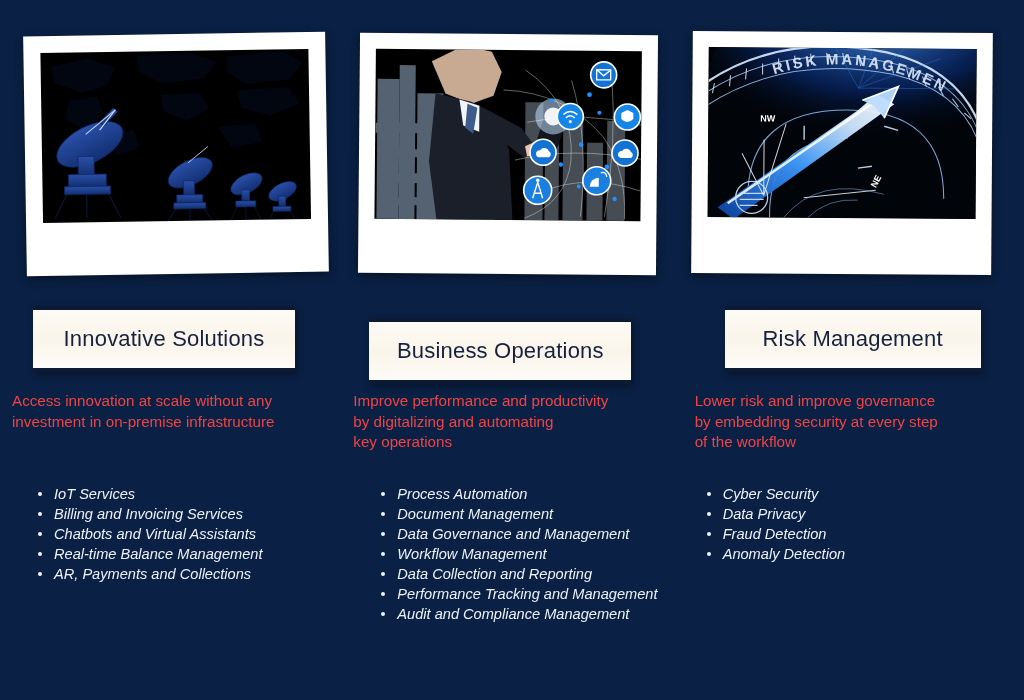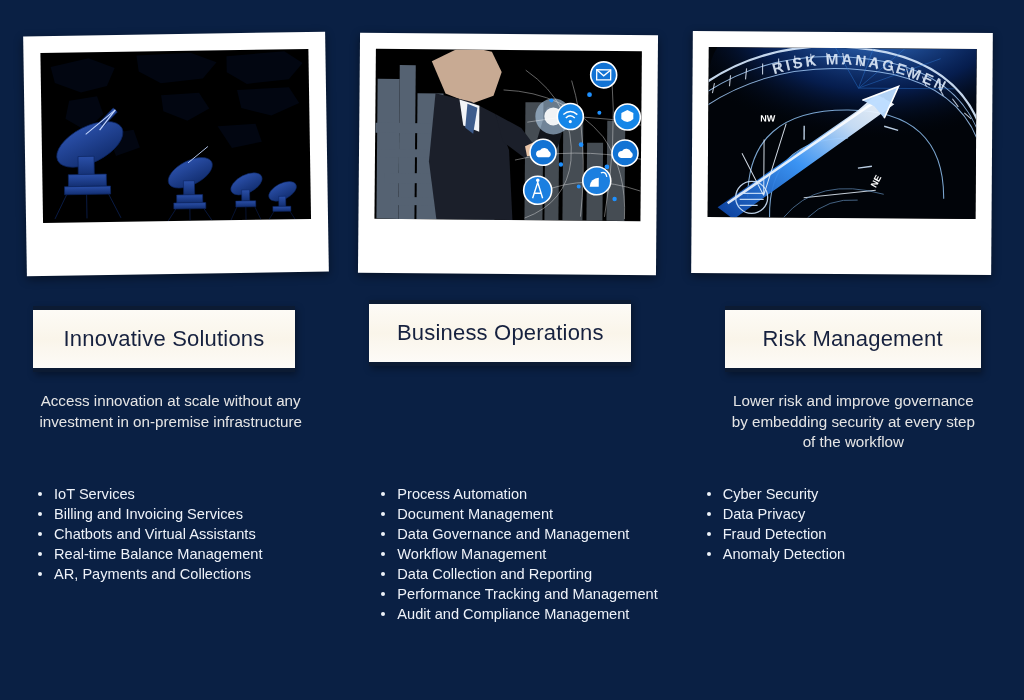--- a/index.html
+++ b/index.html
@@ -112,47 +112,48 @@
     box-shadow: 2px 3px 7px rgba(0,0,0,0.35);
     text-align: center;
   }
   .plaque-label {
     font-size: 22px;
     color: #16213f;
     letter-spacing: 0.2px;
     white-space: nowrap;
   }
   .plaque-1 { left: 33px; top: 306px; width: 262px; height: 66px; }
-  .plaque-2 { left: 28px; top: 300px; width: 262px; height: 66px; }
+  .plaque-2 { left: 28px; top: 318px; width: 262px; height: 66px; }
   .plaque-3 { left: 42px; top: 306px; width: 256px; height: 66px; }
 
   
   .desc {
     position: absolute;
     top: 391px;
     width: 100%;
-    text-align: center;
-    color: #e5e5e5;
+    text-align: left;
+    color: #ef4444;
     font-size: 15.2px;
     line-height: 20.5px;
     padding: 0 12px;
     box-sizing: border-box;
     white-space: pre-line;
   }
 
   
   .bullets {
     position: absolute;
     top: 484px;
     margin: 0;
     padding: 0;
     list-style: none;
     color: #eef2f9;
     font-size: 14.6px;
     line-height: 20px;
+    font-style: italic;
   }
   .bullets-1 { left: 36px; width: 290px; }
   .bullets-2 { left: 38px; width: 300px; }
   .bullets-3 { left: 22px; width: 300px; }
 
   .bullets li {
     position: relative;
     padding-left: 18px;
     margin-bottom: 0px;
   }
@@ -342,20 +343,23 @@
               <circle cx="163" cy="130" r="1.8" fill="#fff"></circle>
             </g>
           </svg>
         </div>
       </div>
 
       <div class="plaque plaque-2">
         <span class="plaque-label">Business Operations</span>
       </div>
 
+      <div class="desc">Improve performance and productivity
+by digitalizing and automating
+key operations</div>
 
       <ul class="bullets bullets-2">
         <li><span class="dot"></span><span>Process Automation</span></li>
         <li><span class="dot"></span><span>Document Management</span></li>
         <li><span class="dot"></span><span>Data Governance and Management</span></li>
         <li><span class="dot"></span><span>Workflow Management</span></li>
         <li><span class="dot"></span><span>Data Collection and Reporting</span></li>
         <li><span class="dot"></span><span>Performance Tracking and Management</span></li>
         <li><span class="dot"></span><span>Audit and Compliance Management</span></li>
       </ul>

